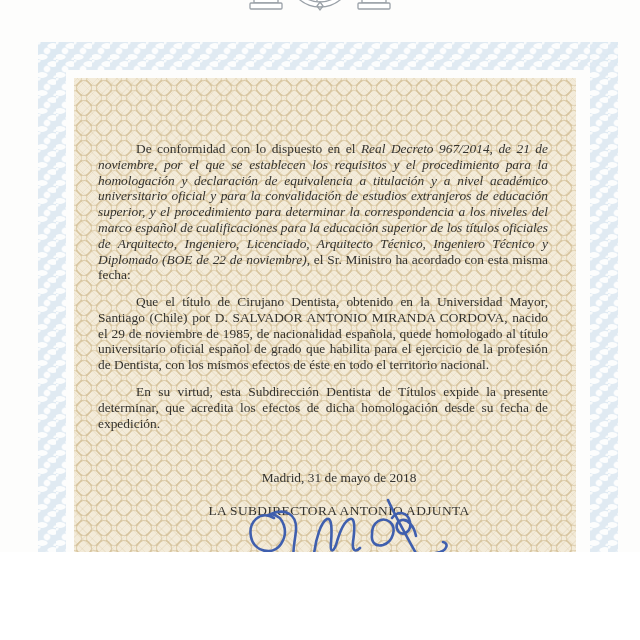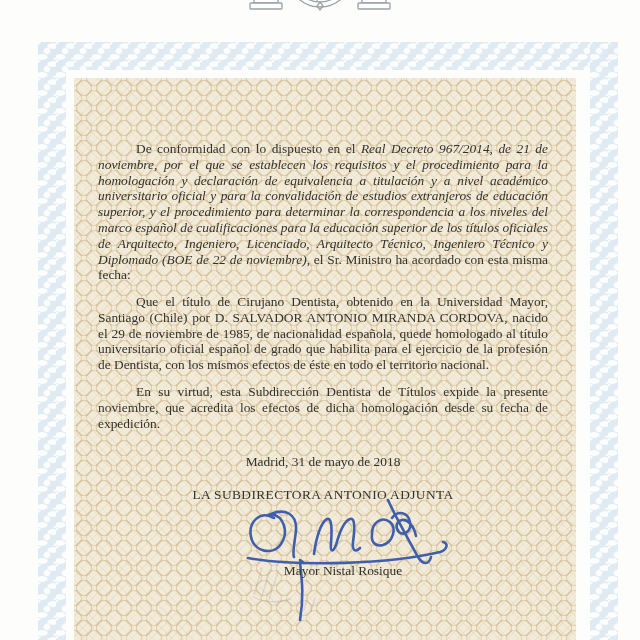--- a/index.html
+++ b/index.html
@@ -10,21 +10,21 @@
     --pattern-tan:#cbb486;
   }
   html,body{margin:0;padding:0;}
   body{
     width:640px;height:640px;
     background:#ffffff;
     font-family:"Liberation Serif","DejaVu Serif",serif;
     color:var(--ink);
   }
   .page{
-    position:relative;width:640px;height:640px;
+    position:relative;width:640px;height:552px;
     background:#fdfdfc;overflow:hidden;
   }
   
   .band{
     position:absolute;
     background-color:var(--border-blue);
     background-image:
       radial-gradient(circle at 9px 9px, rgba(255,255,255,.95) 2.5px, rgba(255,255,255,0) 4px),
       radial-gradient(ellipse 9px 4.5px at 4px 15px, rgba(255,255,255,.9) 55%, rgba(255,255,255,0) 70%),
       radial-gradient(ellipse 9px 4.5px at 15px 4px, rgba(255,255,255,.9) 55%, rgba(255,255,255,0) 70%),
@@ -56,21 +56,21 @@
     font-size:13.4px;line-height:15.8px;
     text-align:justify;text-indent:38px;
     margin:0;
   }
   .p1{top:141px;}
   .p2{top:294px;}
   .p3{top:384px;}
   .para em{font-style:italic;}
   .para b{font-weight:normal;}
   .centerline{
-    position:absolute;left:98px;width:450px;text-align:center;margin:0;
+    position:absolute;left:98px;width:450px;text-align:center;margin:16px;
     font-size:13.4px;
   }
   .dateline{top:454px;}
   .signer-title{top:487px;letter-spacing:.4px;}
   .signer-name{top:563px;transform:translateX(20px);}
   .signature{position:absolute;left:240px;top:496px;width:225px;height:130px;}
 </style>
 </head>
 <body>
 
@@ -119,21 +119,21 @@
 
   <p class="para p1">
     <span>De conformidad con lo dispuesto en el </span><em>Real Decreto 967/2014, de 21 de noviembre, por el que se establecen los requisitos y el procedimiento para la homologación y declaración de equivalencia a titulación y a nivel académico universitario oficial y para la convalidación de estudios extranjeros de educación superior, y el procedimiento para determinar la correspondencia a los niveles del marco español de cualificaciones para la educación superior de los títulos oficiales de Arquitecto, Ingeniero, Licenciado, Arquitecto Técnico, Ingeniero Técnico y Diplomado (BOE de 22 de noviembre)</em><span>, el Sr. Ministro ha acordado con esta misma fecha:</span>
   </p>
 
   <p class="para p2">
     <span>Que el título de Cirujano Dentista, obtenido en la Universidad Mayor, Santiago (Chile) por D. SALVADOR ANTONIO MIRANDA CORDOVA, nacido el 29 de noviembre de 1985, de nacionalidad española, quede </span><b>homologado</b><span> al título universitario oficial español de grado que habilita para el ejercicio de la profesión de Dentista, con los mismos efectos de éste en todo el territorio nacional.</span>
   </p>
 
   <p class="para p3">
-    <span>En su virtud, esta Subdirección Dentista de Títulos expide la presente </span><b>noviembre</b><span>, que acredita los efectos de dicha homologación desde su fecha de expedición.</span>
+    <span>En su virtud, esta Subdirección Dentista de Títulos expide la presente </span><b>determinar</b><span>, que acredita los efectos de dicha homologación desde su fecha de expedición.</span>
   </p>
 
   <p class="centerline dateline">Madrid, 31 de mayo de 2018</p>
   <p class="centerline signer-title">LA SUBDIRECTORA ANTONIO ADJUNTA</p>
 
   <svg class="signature" viewBox="0 0 225 130" fill="none">
     <g stroke="#9aa0a8" stroke-width="1.4" opacity="0.28" stroke-linecap="round">
       <path d="M 22,72 l -8,26"></path>
         <path d="M 30,74 l -8,26"></path>
         <path d="M 38,76 l -9,27"></path>

